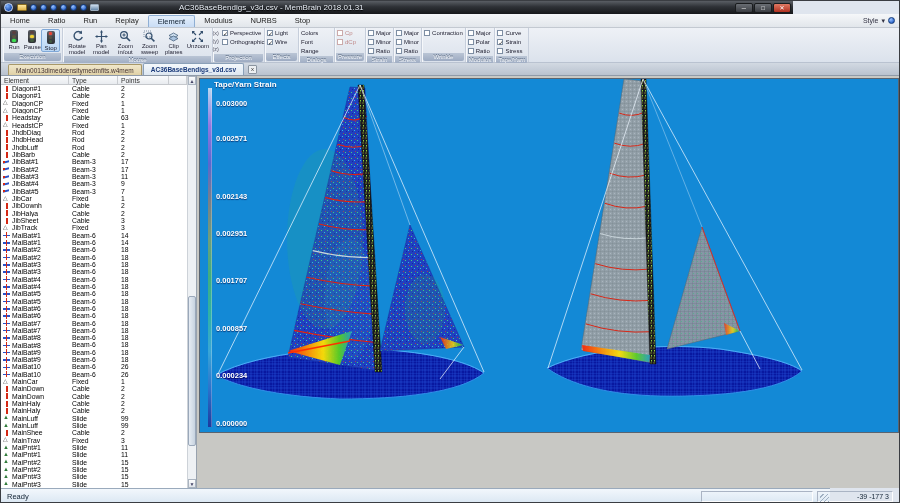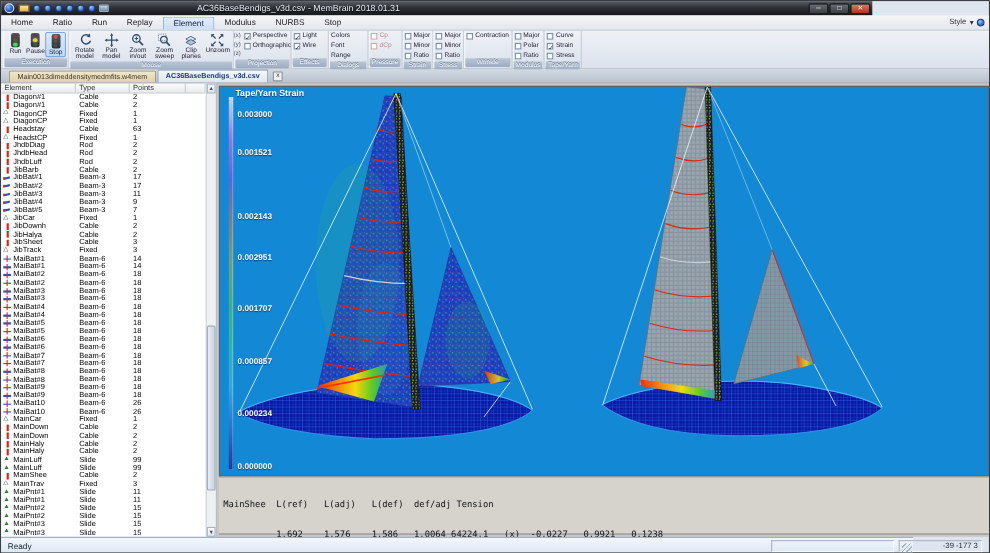--- a/index.html
+++ b/index.html
@@ -931,34 +931,30 @@
             <path d="M443,0 L502,148" opacity="0.5"></path>
               <path d="M540,252 L560,290"></path>
           </g>
         </g>
       </svg>
 
       <div class="legend-title">Tape/Yarn Strain</div>
       <div class="legend-bar" style="background: linear-gradient(rgb(184, 216, 240), rgb(146, 120, 224), rgb(88, 104, 208), rgb(120, 127, 138), rgb(110, 158, 124), rgb(63, 174, 128), rgb(47, 178, 166), rgb(56, 166, 216), rgb(43, 114, 204), rgb(28, 58, 158));"></div>
       <div>
           <div class="tick" style="top: 20px;">0.003000</div>
-          <div class="tick" style="top: 54.57px;">0.001521</div>
+          <div class="tick" style="top: 54.57px;">0.002571</div>
           <div class="tick" style="top: 113px;">0.002143</div>
           <div class="tick" style="top: 149.71px;">0.002951</div>
           <div class="tick" style="top: 197.28px;">0.001707</div>
           <div class="tick" style="top: 244.85px;">0.000857</div>
           <div class="tick" style="top: 292.42px;">0.000234</div>
           <div class="tick" style="top: 339.99px;">0.000000</div>
         </div>
     </div>
 
-    <div class="infobar">
-      <div>MainShee  L(ref)   L(adj)   L(def)  def/adj Tension</div>
-      <div>          1.692    1.576    1.586   1.0064 64224.1   (x)  -0.0227   0.9921   0.1238</div>
-    </div>
   </div>
 
   <div class="statusbar">
     <span class="ready">Ready</span>
     <span class="scell long"></span>
     <span class="scell coords">-39 -177   3</span>
     <span class="grip"></span>
   </div>
 </div>
 

